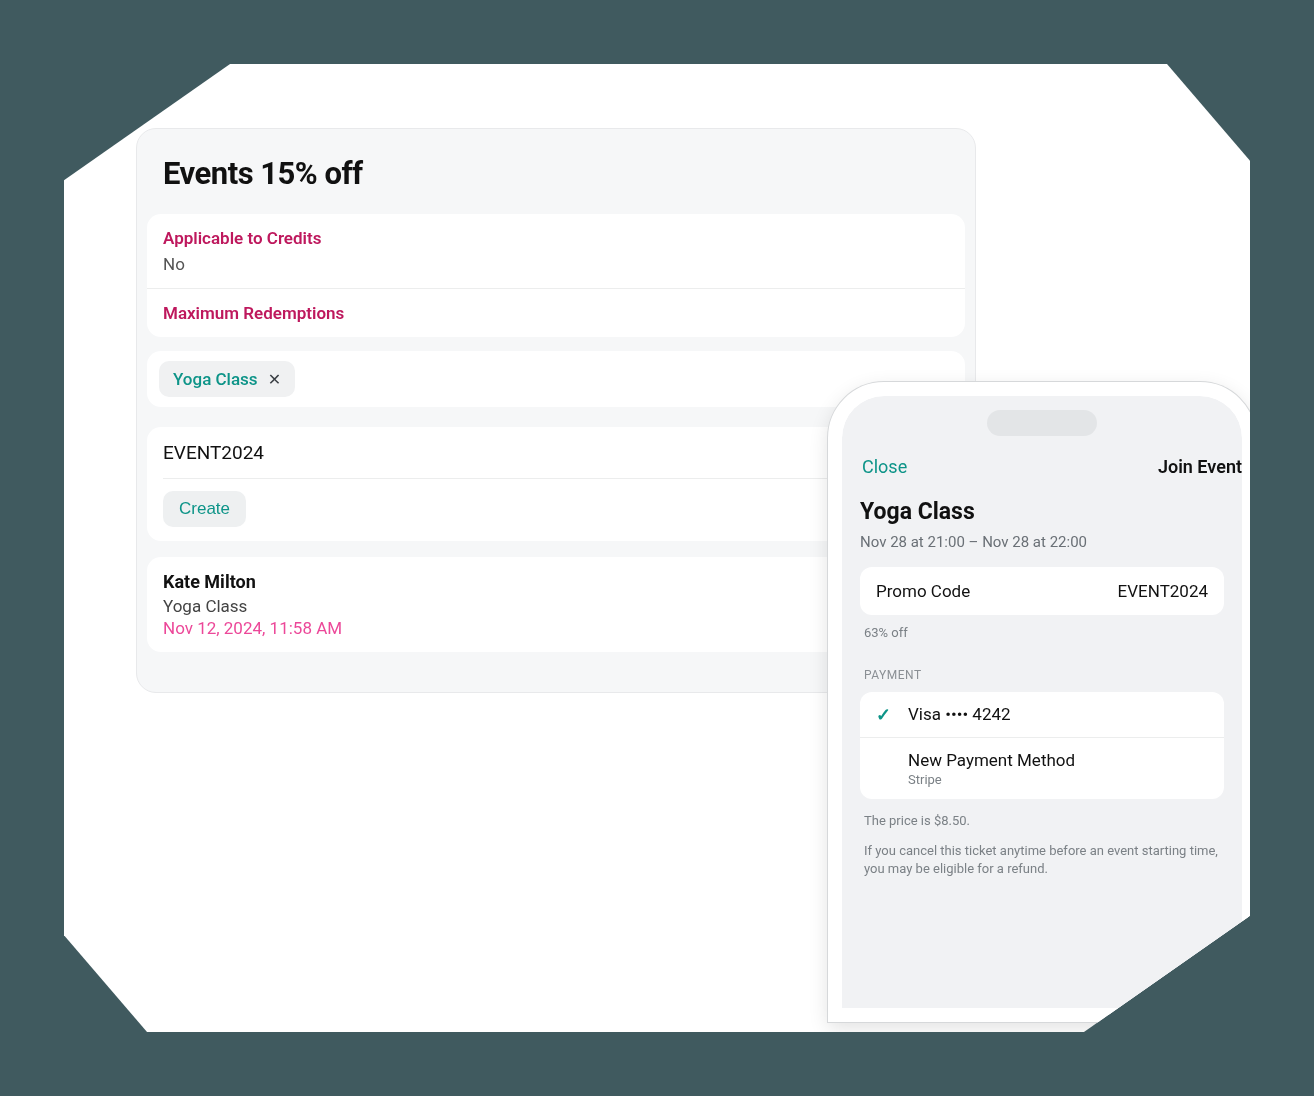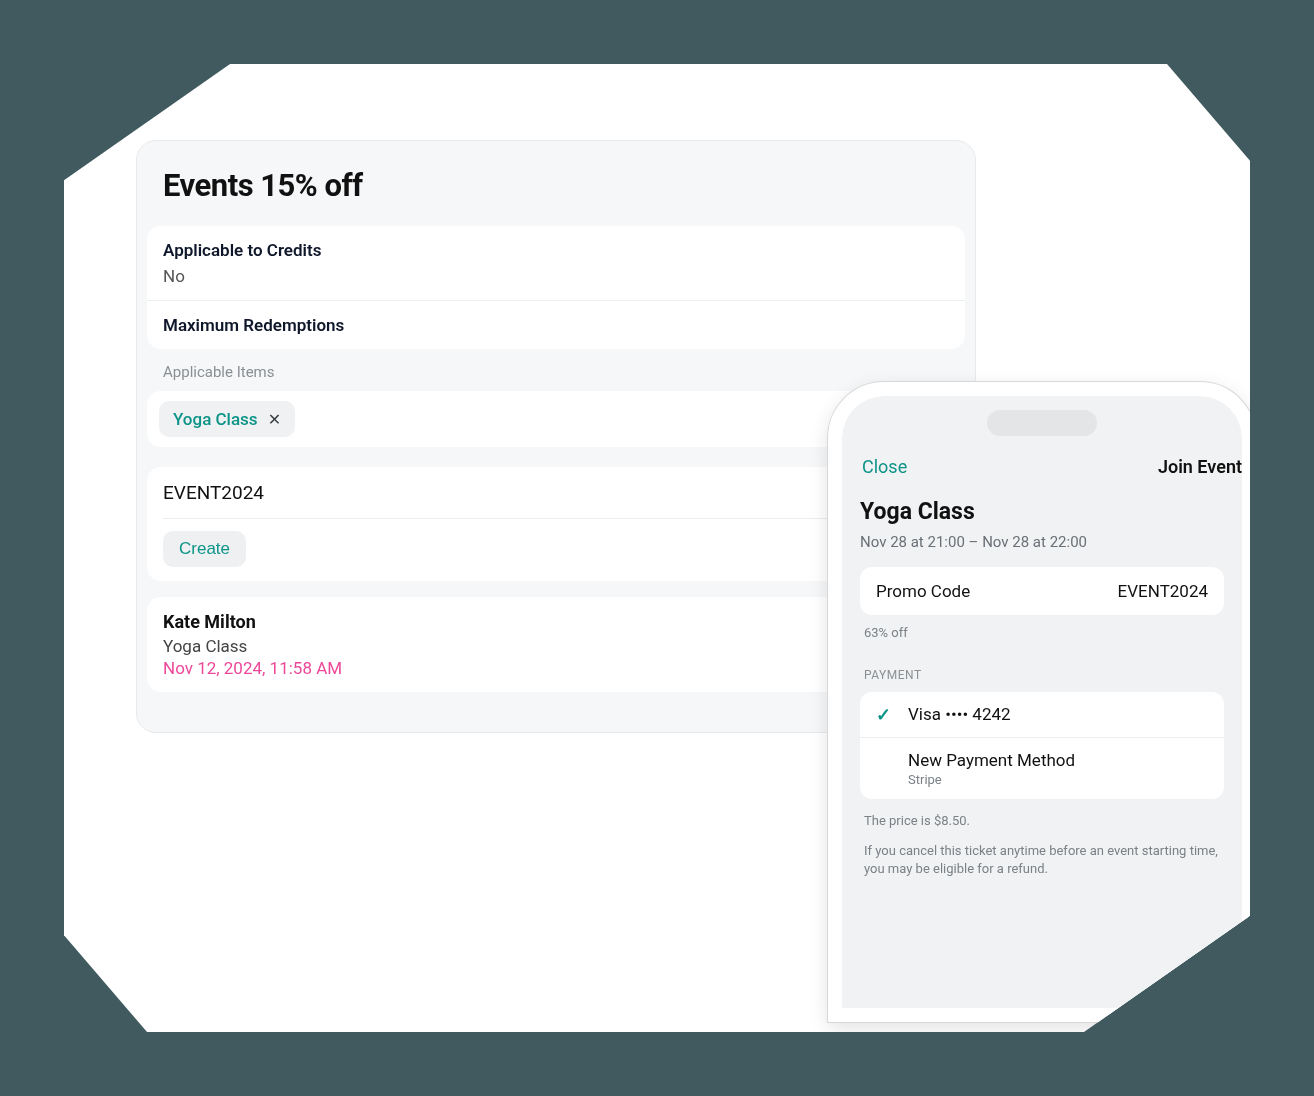--- a/index.html
+++ b/index.html
@@ -20,21 +20,21 @@
     clip-path: polygon(
       14% 0%, 93% 0%, 100% 10%, 100% 88%,
       86% 100%, 7% 100%, 0% 90%, 0% 12%
     );
   }
 
   
   .panel {
     position: absolute;
     left: 72px;
-    top: 76px;
+    top: 64px;
     width: 840px;
     background: #f6f7f8;
     border: 1px solid #e8e9eb;
     border-radius: 20px;
     padding: 26px 0 40px 0;
   }
   .panel-title {
     font-size: 31px;
     font-weight: 700;
     color: #111;
@@ -43,21 +43,21 @@
   }
 
   .card {
     margin: 0 10px 14px 10px;
     background: #fff;
     border-radius: 14px;
     overflow: hidden;
   }
   .row { padding: 14px 16px; }
   .row + .row { border-top: 1px solid #eceded; }
-  .row-label { font-size: 17px; font-weight: 600; color: #0f172a; }
+  .row-label { font-size: 17px; font-weight: 600; color: #be185d; }
   .row-value { font-size: 17px; color: #555; margin-top: 6px; }
 
   .section-label {
     font-size: 15px;
     color: #8a8f94;
     margin: 6px 26px 10px 26px;
   }
 
   .chip-row {
     margin: 0 10px 20px 10px;
@@ -240,21 +240,20 @@
     <div class="card">
       <div class="row">
         <div class="row-label">Applicable to Credits</div>
         <div class="row-value">No</div>
       </div>
       <div class="row">
         <div class="row-label">Maximum Redemptions</div>
       </div>
     </div>
 
-    <div class="section-label">Applicable Items</div>
     <div class="chip-row">
       <span class="chip">
         <span>Yoga Class</span>
         <span class="x">✕</span>
       </span>
     </div>
 
     <div class="promo-card">
       <div class="promo-code-text">EVENT2024</div>
       <button class="create-btn">Create</button>

